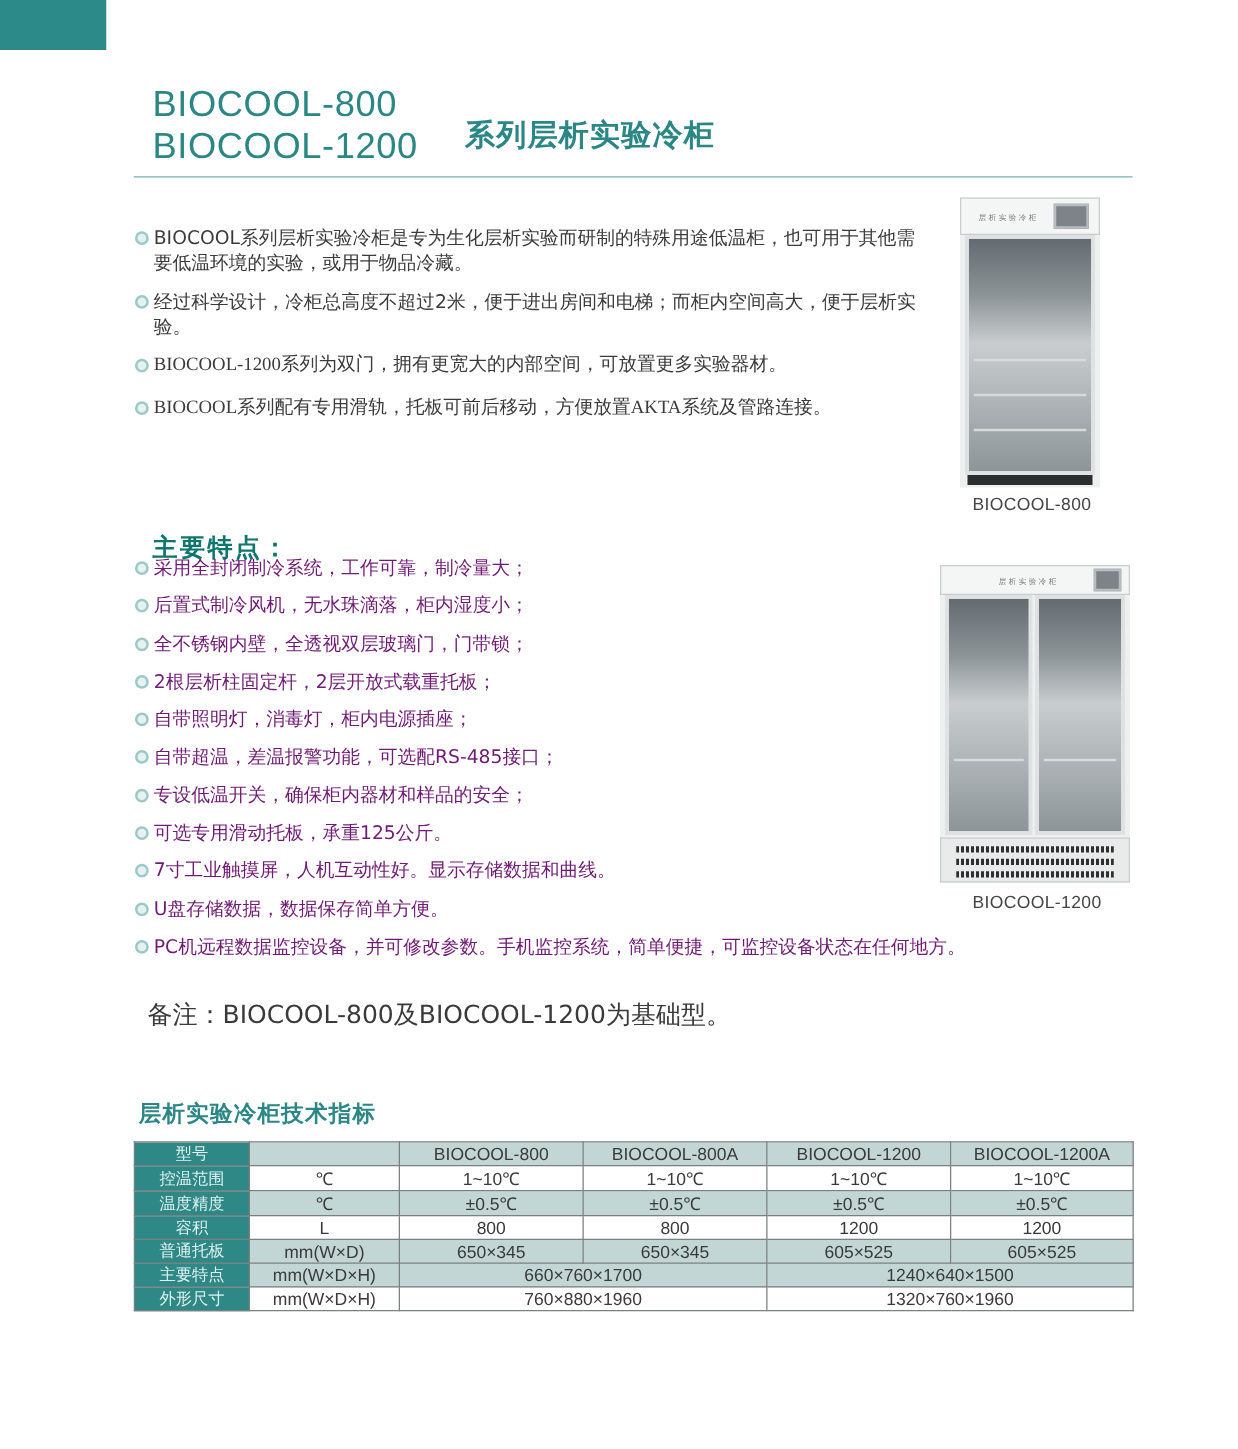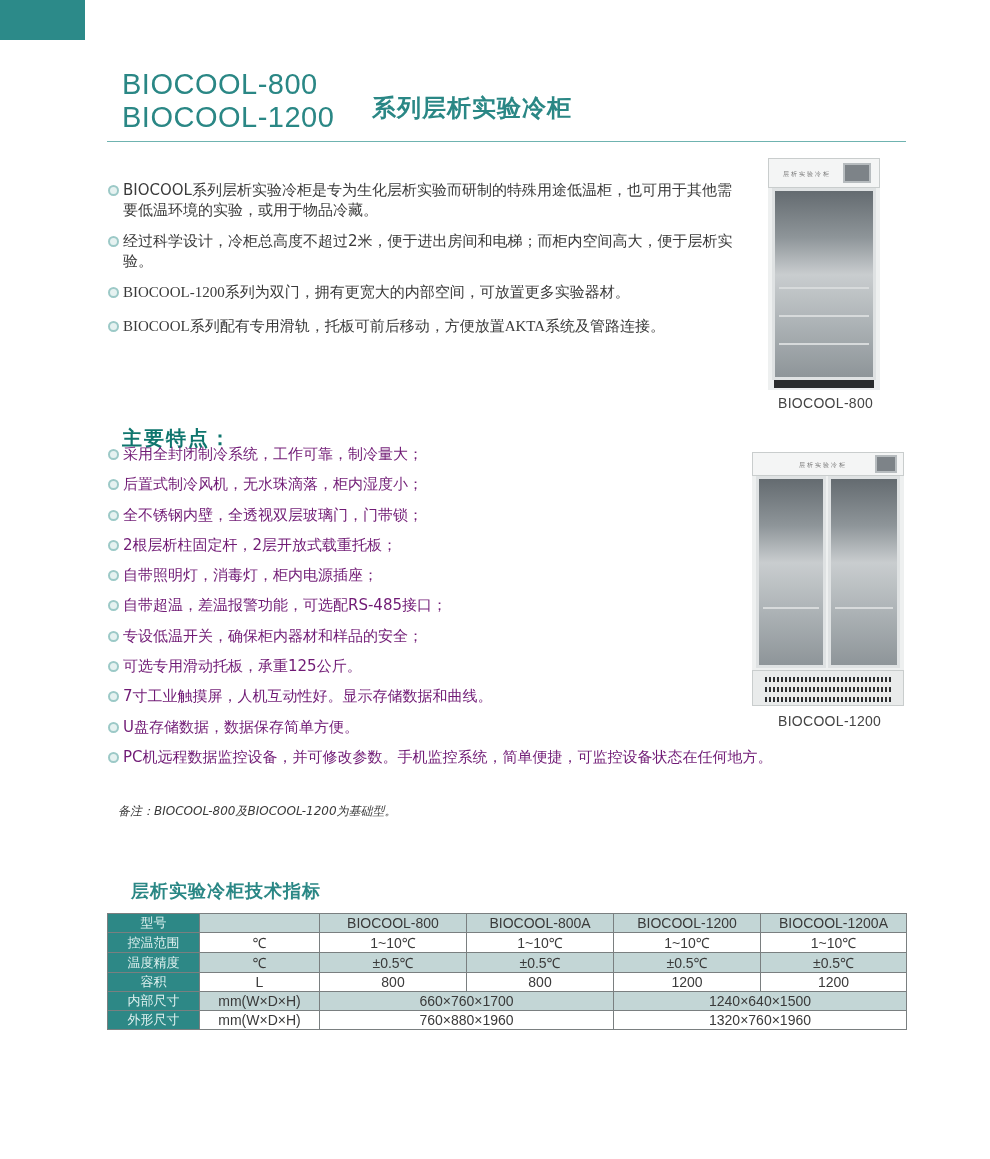--- a/index.html
+++ b/index.html
@@ -28,24 +28,24 @@
   .cab-base { position: absolute; left: 0; right: 0; background: #e9ebeb; border: 1px solid #c9cdcd; }
   .vent { position: absolute; left: 12px; right: 12px; height: 5px; background: repeating-linear-gradient(90deg, #2d2f31 0 2px, #e9ebeb 2px 4px); }
   .cab-text { position: absolute; font-size: 6px; color: #777; letter-spacing: 2px; }
 
   .cap { position: absolute; font-family: "Liberation Sans", sans-serif; font-size: 14px; color: #444; letter-spacing: 0.3px; }
 
   .feat-title { position: absolute; left: 122px; top: 425px; color: #0f766e; font-size: 20px; font-weight: bold; letter-spacing: 2px; }
   .features { position: absolute; left: 108px; top: 444px; font-size: 15px; color: #701a75; }
   .features .f { position: relative; padding-left: 15px; height: 30.3px; line-height: 20px; white-space: nowrap; }
 
-  .note { position: absolute; left: 118px; top: 799px; font-size: 12px; line-height: 24px; color: #3a3a3a; font-style: italic; }
+  .note { position: absolute; left: 118px; top: 799px; font-size: 20px; line-height: 24px; color: #3a3a3a; }
   .note .l2 { padding-left: 50px; }
 
-  .spec-title { position: absolute; left: 131px; top: 879px; color: #2a8785; font-size: 18px; font-weight: bold; letter-spacing: 1px; }
+  .spec-title { position: absolute; left: 111px; top: 879px; color: #2a8785; font-size: 18px; font-weight: bold; letter-spacing: 1px; }
 
   table.spec { position: absolute; left: 107px; top: 913px; border-collapse: collapse; font-family: "Liberation Sans", sans-serif; font-size: 14px; color: #3a3a3a; }
   table.spec td { height: 18px; text-align: center; border: 1px solid #7a7f80; padding: 0; }
   table.spec td.rh { background: #2d8886; color: #dff0ef; width: 92px; font-family: "DejaVu Sans", sans-serif; font-size: 13px; border-color: #7a7f80; }
   table.spec tr.shade td:not(.rh) { background: #c3d6d6; }
   table.spec tr.plain td:not(.rh) { background: #ffffff; }
   .c2 { width: 120px; } .c3, .c4, .c5 { width: 147px; } .c6 { width: 146px; }
 </style>
 </head>
 <body>
@@ -148,21 +148,29 @@
   </tr>
   <tr class="plain">
     <td class="rh">容积</td>
     <td>L</td>
     <td>800</td>
     <td>800</td>
     <td>1200</td>
     <td>1200</td>
   </tr>
   <tr class="shade">
-    <td class="rh">内部尺寸</td>
+    <td class="rh">普通托板</td>
+    <td>mm(W×D)</td>
+    <td>650×345</td>
+    <td>650×345</td>
+    <td>605×525</td>
+    <td>605×525</td>
+  </tr>
+  <tr class="shade">
+    <td class="rh">主要特点</td>
     <td>mm(W×D×H)</td>
     <td colspan="2">660×760×1700</td>
     <td colspan="2">1240×640×1500</td>
   </tr>
   <tr class="plain">
     <td class="rh">外形尺寸</td>
     <td>mm(W×D×H)</td>
     <td colspan="2">760×880×1960</td>
     <td colspan="2">1320×760×1960</td>
   </tr>

